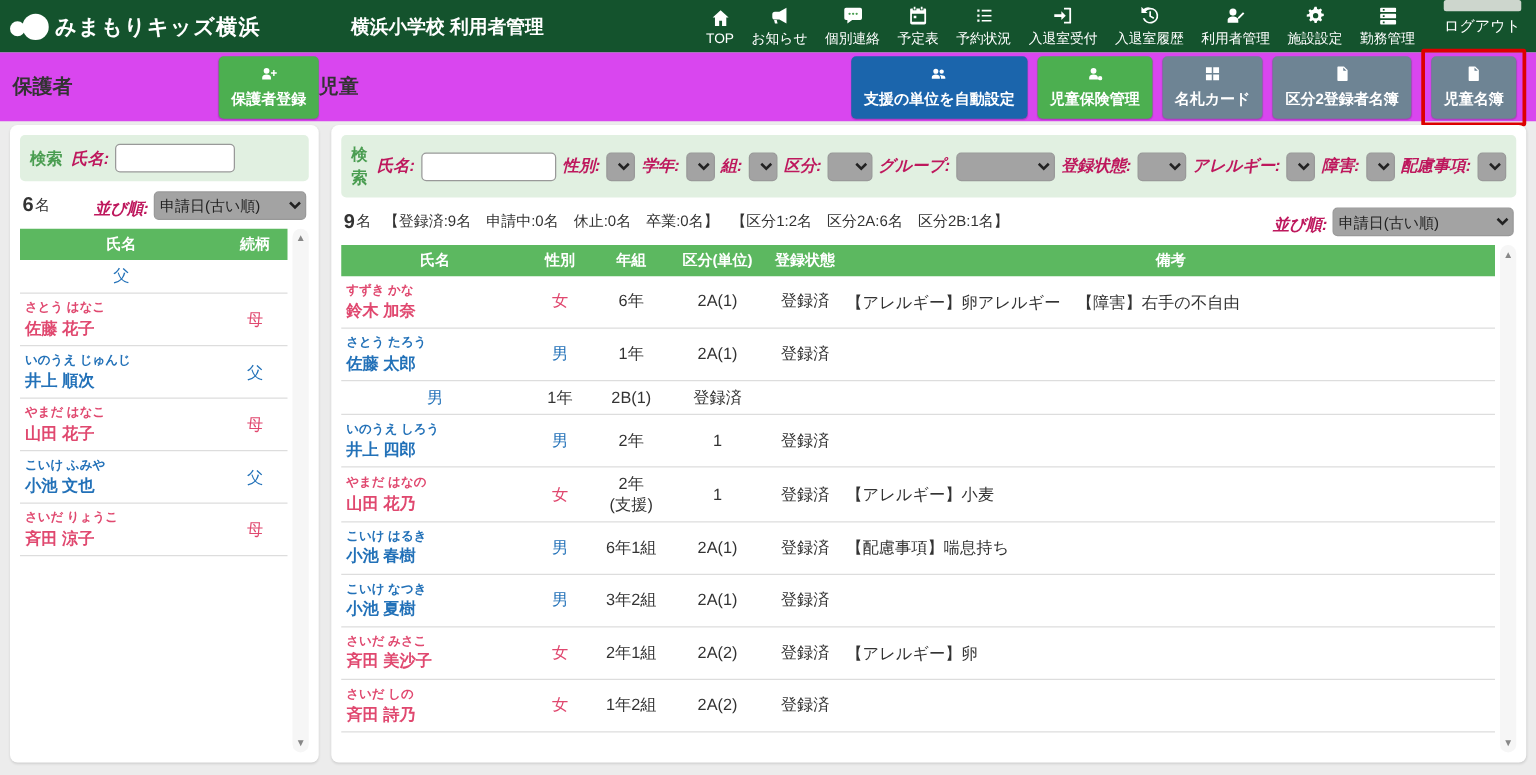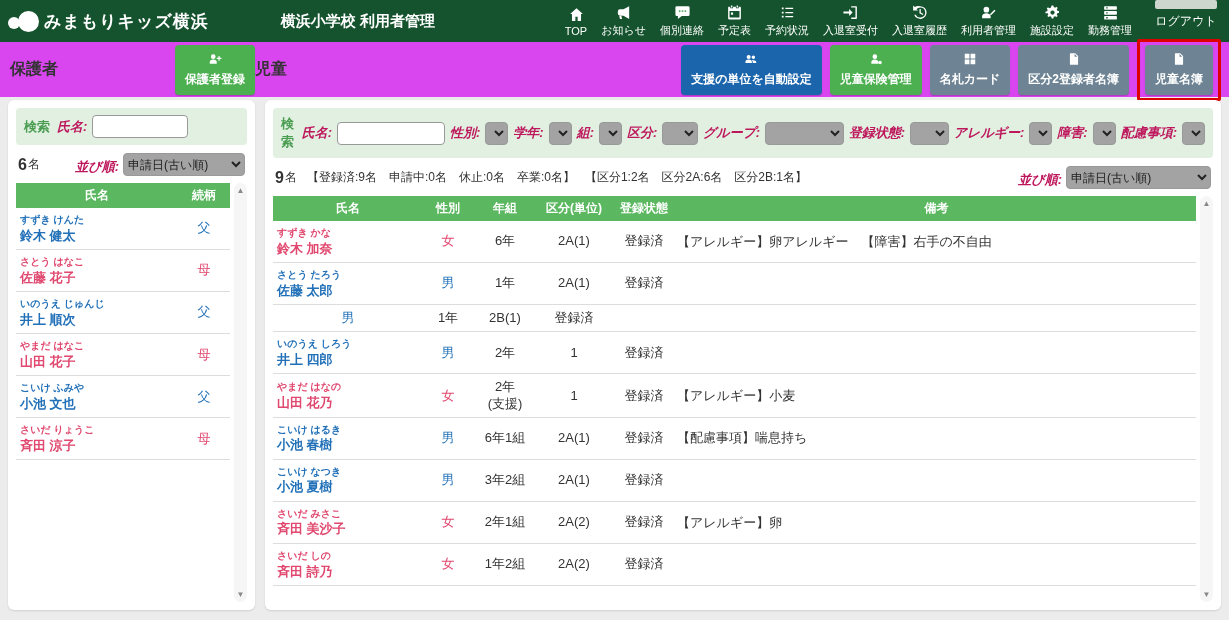--- a/index.html
+++ b/index.html
@@ -228,24 +228,20 @@
     </div>
     <div class="tablezone">
       <div class="tbl">
         <div class="thead grid-l">
           <div class="th">氏名</div>
           <div class="th">続柄</div>
         </div>
         <div>
 
             <div class="row grid-l">
-              <div class="namecell">
-                <span class="kana m">すずき けんた</span>
-                <span class="kanji m">鈴木 健太</span>
-              </div>
               <div class="cell m">父</div>
             </div>
 
             <div class="row grid-l">
               <div class="namecell">
                 <span class="kana f">さとう はなこ</span>
                 <span class="kanji f">佐藤 花子</span>
               </div>
               <div class="cell f">母</div>
             </div>

